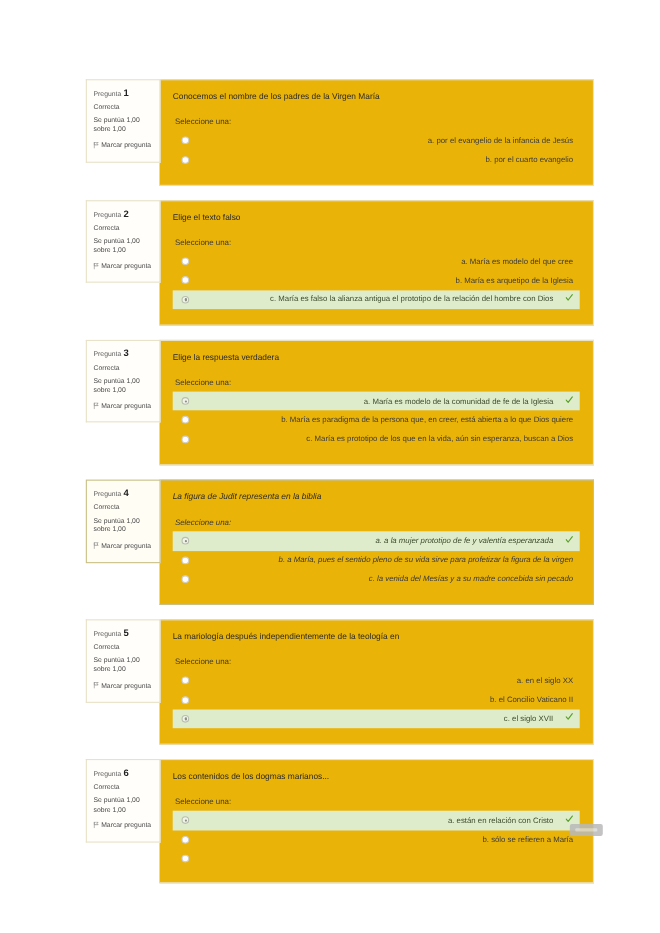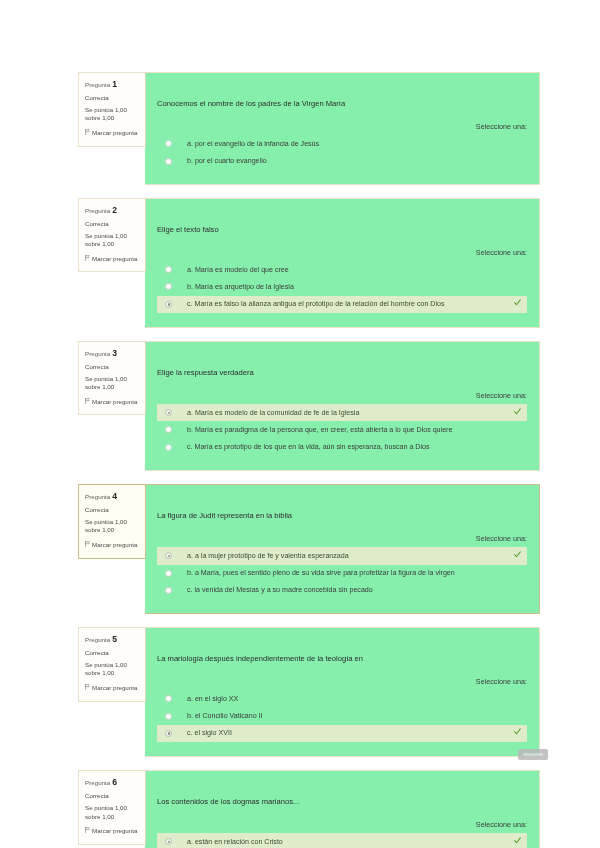--- a/index.html
+++ b/index.html
@@ -73,47 +73,47 @@
     flex: 0 0 auto;
     margin-top: .5px;
     opacity: .75;
   }
   .q-info .flagtext { line-height: 1.3; }
 
   .q-body {
     flex: 1 1 auto;
     border: 1px solid #e8e2c8;
     border-left: none;
-    background: #86efac;
+    background: #eab308;
     margin-left: -1px;
-    padding: 26px 12px 14px 12px;
+    padding: 10px 12px 14px 12px;
     min-height: 96px;
   }
 
   
   .q-block.emph .q-info {
     border-color: #c9bf87;
     background: #fffdf4;
   }
   .q-block.emph .q-body {
     border-color: #c9bf87;
+    font-style: italic;
   }
 
   .q-text {
     font-size: 7.6px;
     color: #2b2b2b;
     line-height: 1.35;
     margin-bottom: 13px;
   }
   .q-prompt {
     font-size: 7.2px;
     color: #3a3a3a;
     margin-bottom: 4px;
     padding-left: 2px;
-    text-align: right;
   }
 
   .answers { display: block; }
   .answer {
     display: flex;
     align-items: flex-start;
     gap: 7px;
     padding: 3.5px 6px 3.5px 8px;
     font-size: 7.1px;
     color: #3b3b3b;
@@ -140,20 +140,21 @@
     content: "";
     position: absolute;
     left: 1.5px; top: 1.5px;
     width: 2.5px; height: 2.5px;
     border-radius: 50%;
     background: #8a8f82;
   }
   .answer .atext {
     flex: 1 1 auto;
     padding-left: 8px;
+    text-align: right;
   }
   .answer.correct .atext { color: #3b4a2b; }
   .check-ico {
     flex: 0 0 auto;
     margin-left: 4px;
     margin-top: 0px;
   }
 
   
   .corner-widget {

